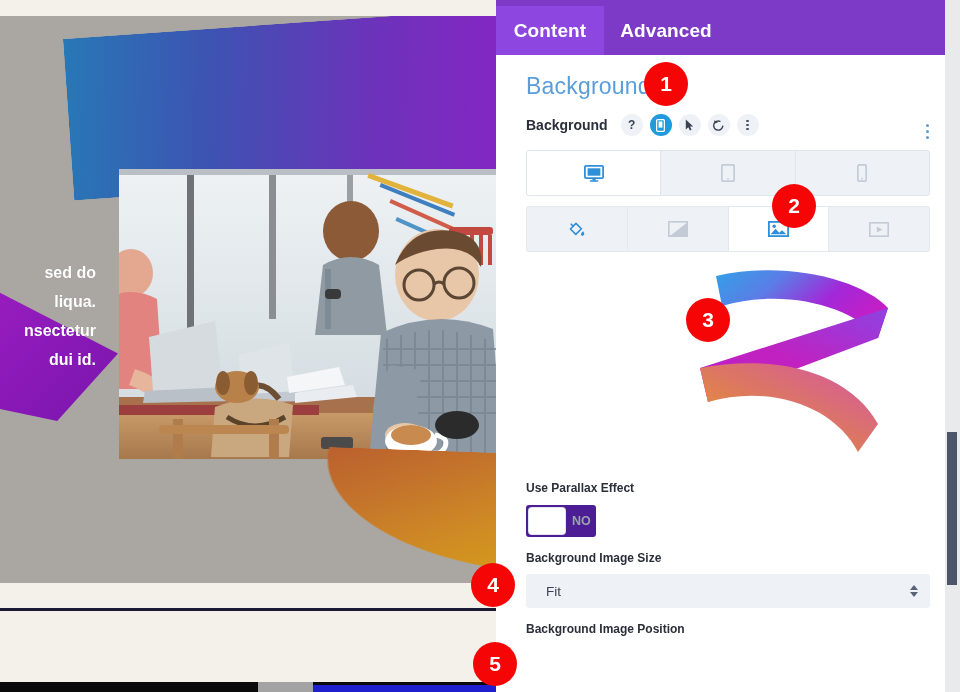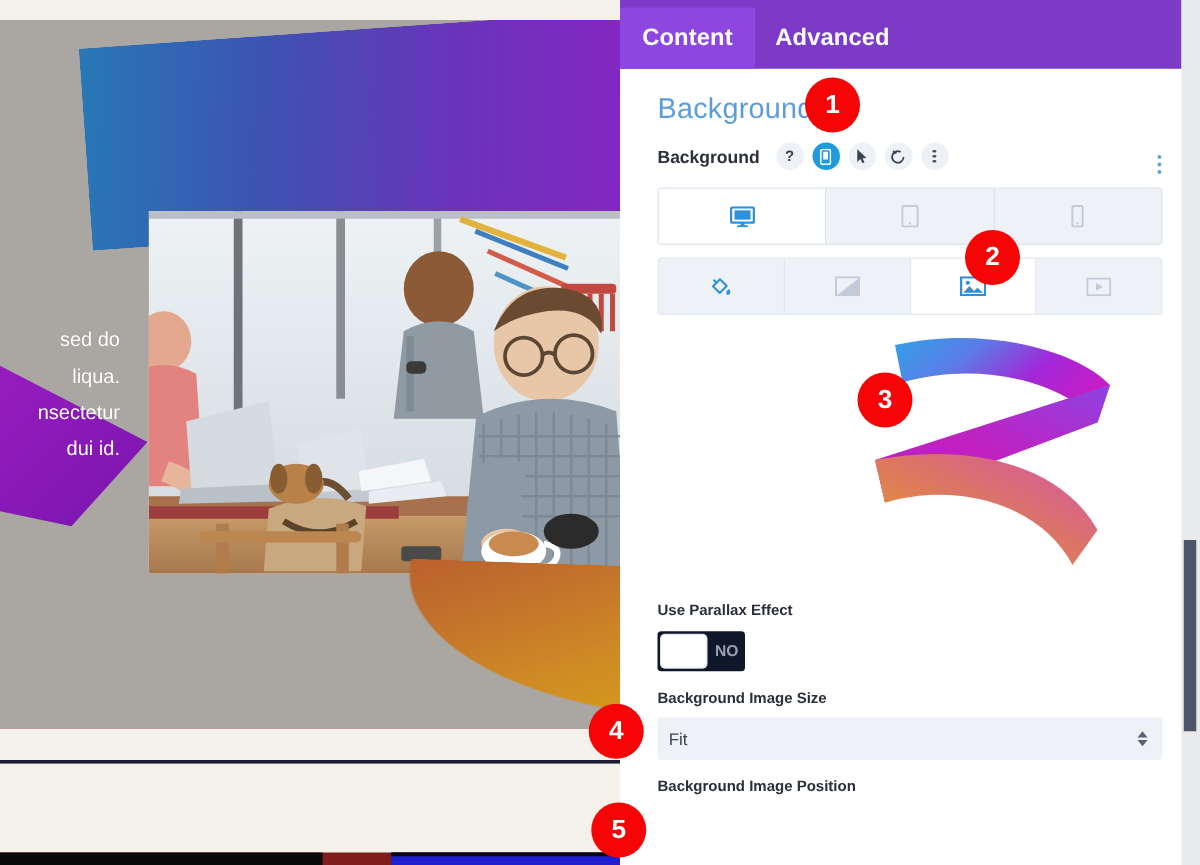--- a/index.html
+++ b/index.html
@@ -8,22 +8,23 @@
     overflow: hidden;
     font-family: "Liberation Sans", sans-serif;
     background: #ffffff;
   }
   #root { position: relative; width: 960px; height: 692px; }
 
   
   .canvas {
     position: absolute; left: 0; top: 0;
     width: 496px; height: 692px;
-    background: #7f1d1d;
+    background: #a3a3a3;
     overflow: hidden;
+    font-weight: bold;
   }
   .canvas-topstrip {
     position: absolute; left: 0; top: 0; width: 496px; height: 16px;
     background: #f4f0ea;
   }
   .hero-section {
     position: absolute; left: 0; top: 16px; width: 496px; height: 567px;
     background: #aaa7a2;
     overflow: hidden;
   }
@@ -189,40 +190,40 @@
   }
   .logo-wrap { position:absolute; right: 18px; top: 6px; width: 220px; height: 196px; }
 
   .control-label {
     font-size: 12px; font-weight: bold; color: #2b2f3a;
     padding: 0 30px;
   }
   .toggle {
     margin: 10px 30px 0 30px;
     width: 70px; height: 32px; border-radius: 3px;
-    background: #0f172a;
+    background: #4c1d95;
     display: flex; align-items: center;
     cursor: pointer;
   }
   .toggle-knob {
     width: 36px; height: 26px; margin-left: 3px;
     background: #ffffff; border-radius: 3px;
     box-shadow: 0 0 0 1px #e0e5ee;
   }
   .toggle-text {
     font-size: 12.5px; font-weight: bold; color: #9aa2b1;
     margin-left: 7px;
   }
   .select {
     position: relative;
     margin: 9px 30px 0 30px;
     height: 34px; background: #eef1f6;
     border-radius: 3px;
     display: flex; align-items: center;
-    padding: 0 9px;
+    padding: 0 20px;
     font-size: 13.5px; color: #3b4251;
     cursor: pointer;
   }
   .select .arrows {
     position: absolute; right: 12px; top: 50%;
     transform: translateY(-50%);
     display: flex; flex-direction: column; gap: 2px;
   }
   .arr-up, .arr-dn { width: 0; height: 0; border-left: 4px solid transparent; border-right: 4px solid transparent;}
   .arr-up { border-bottom: 5px solid #5b6273; }

